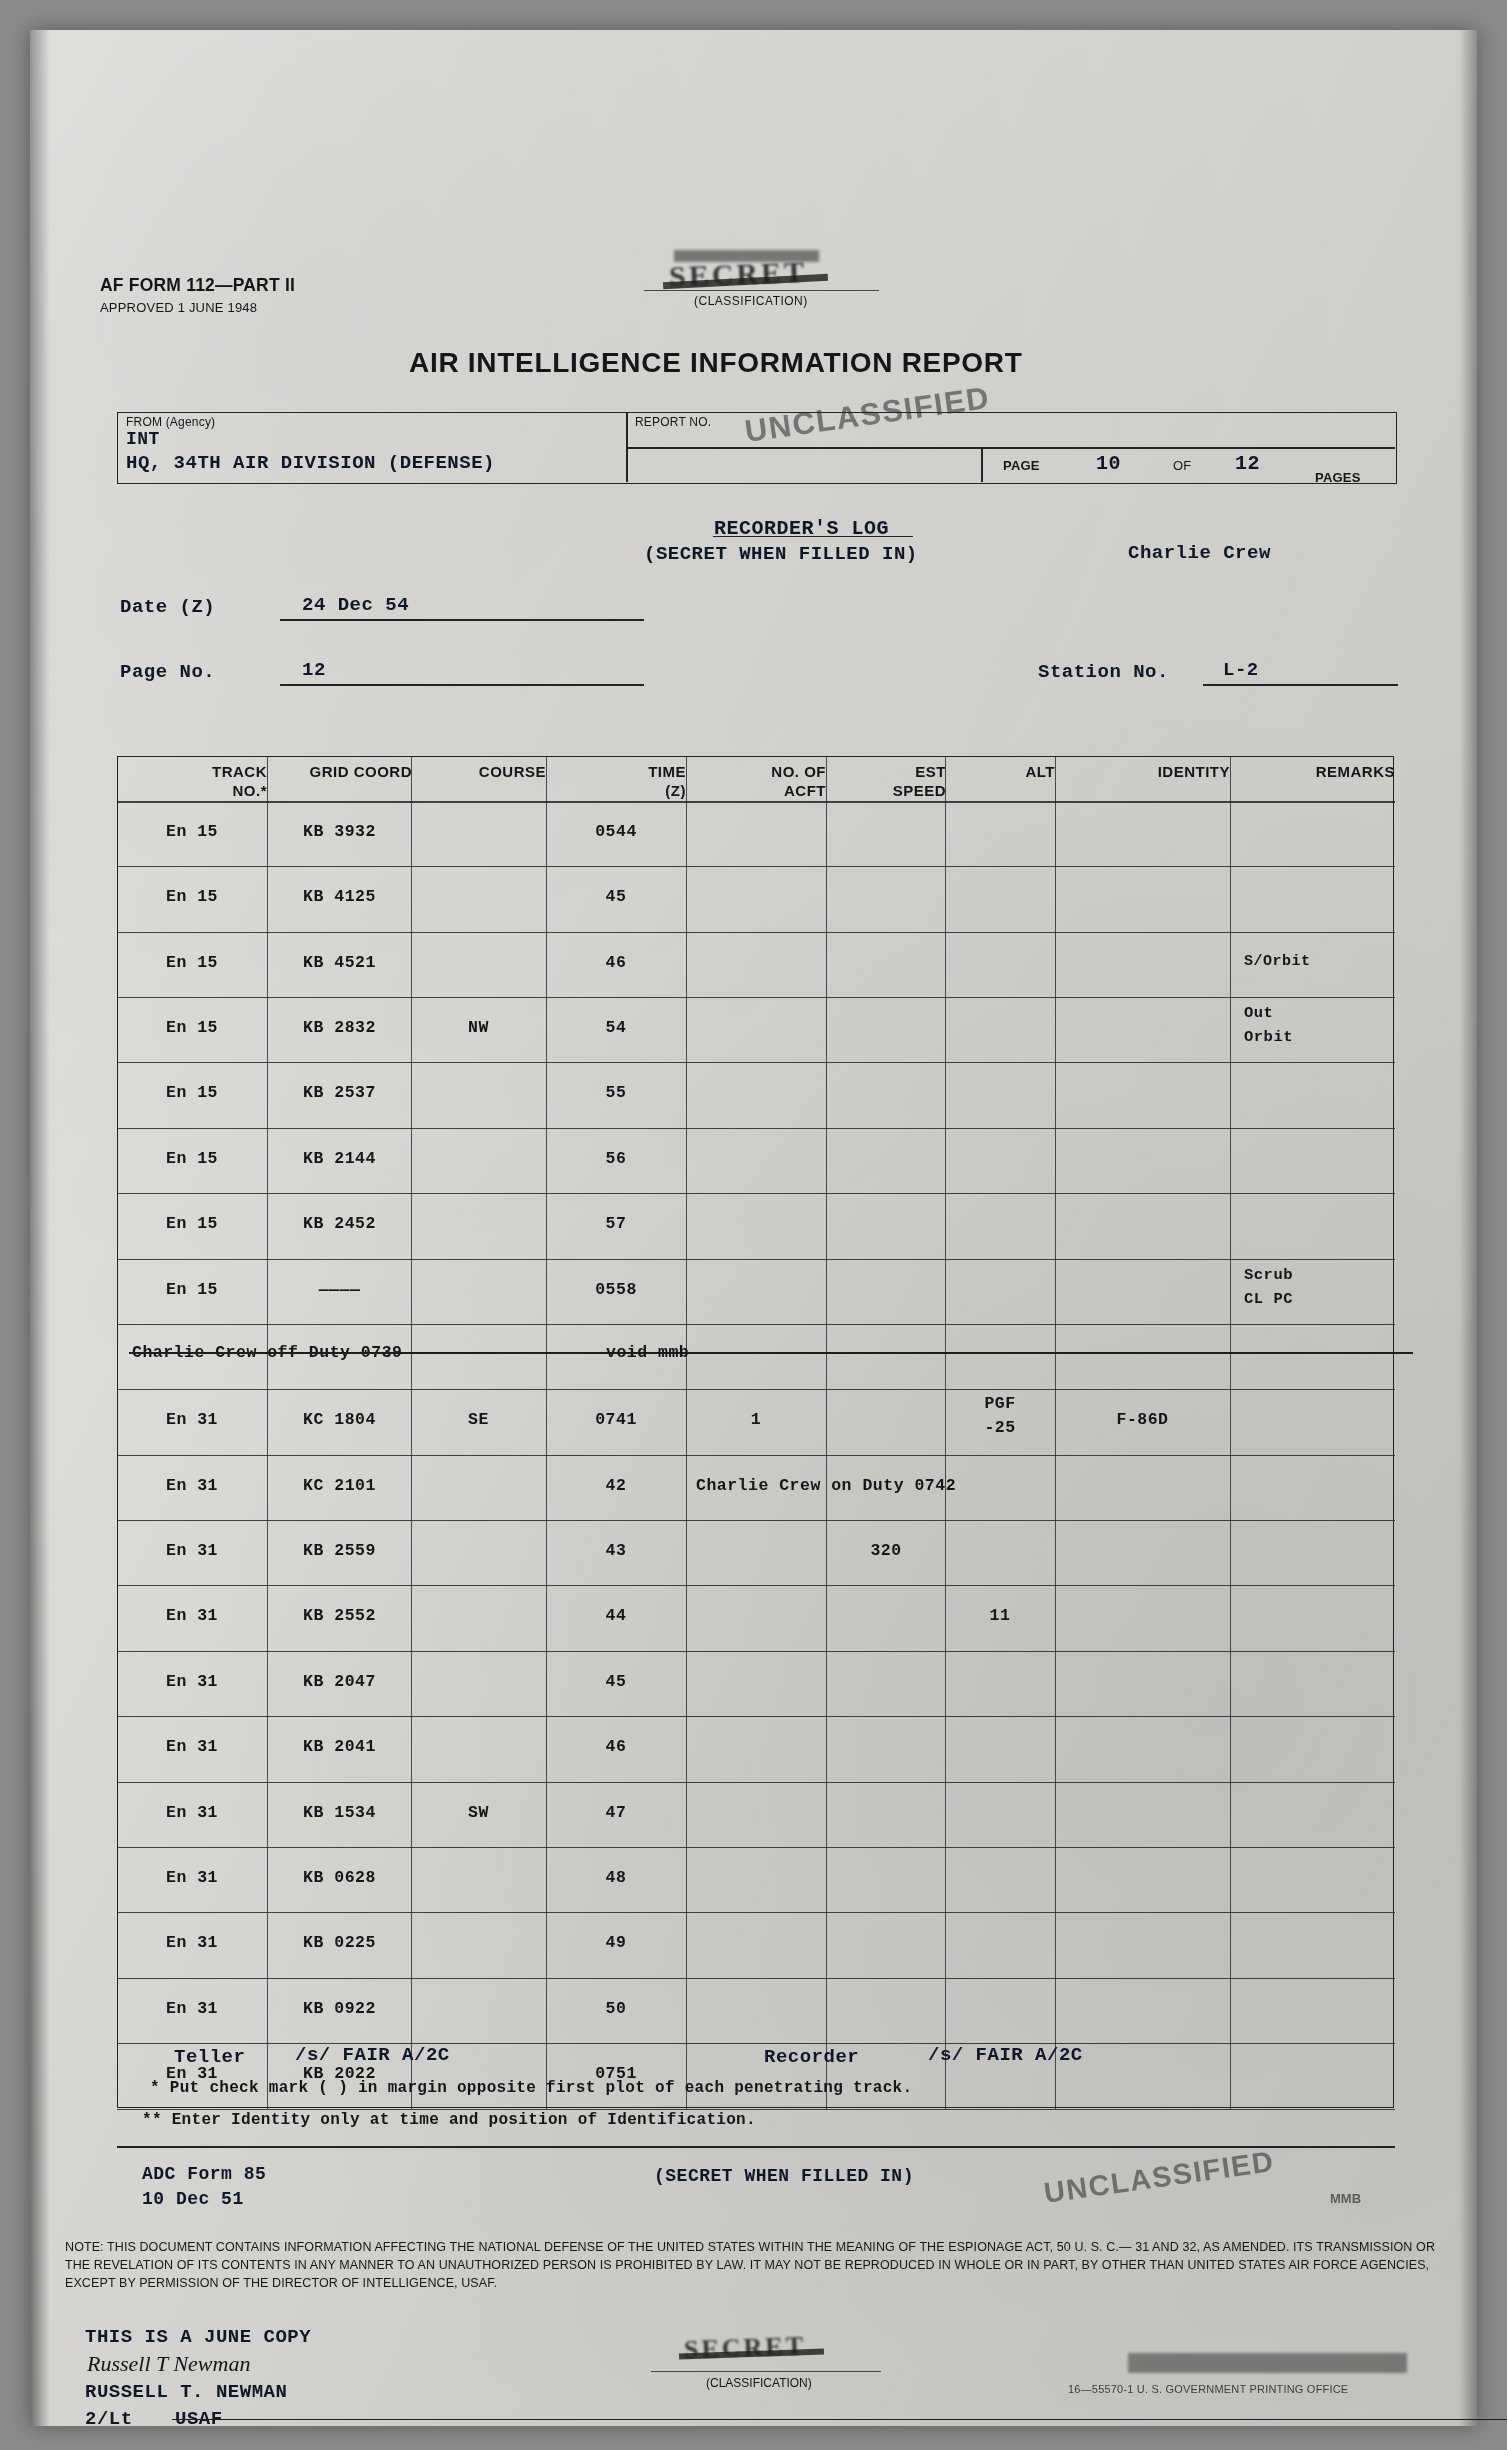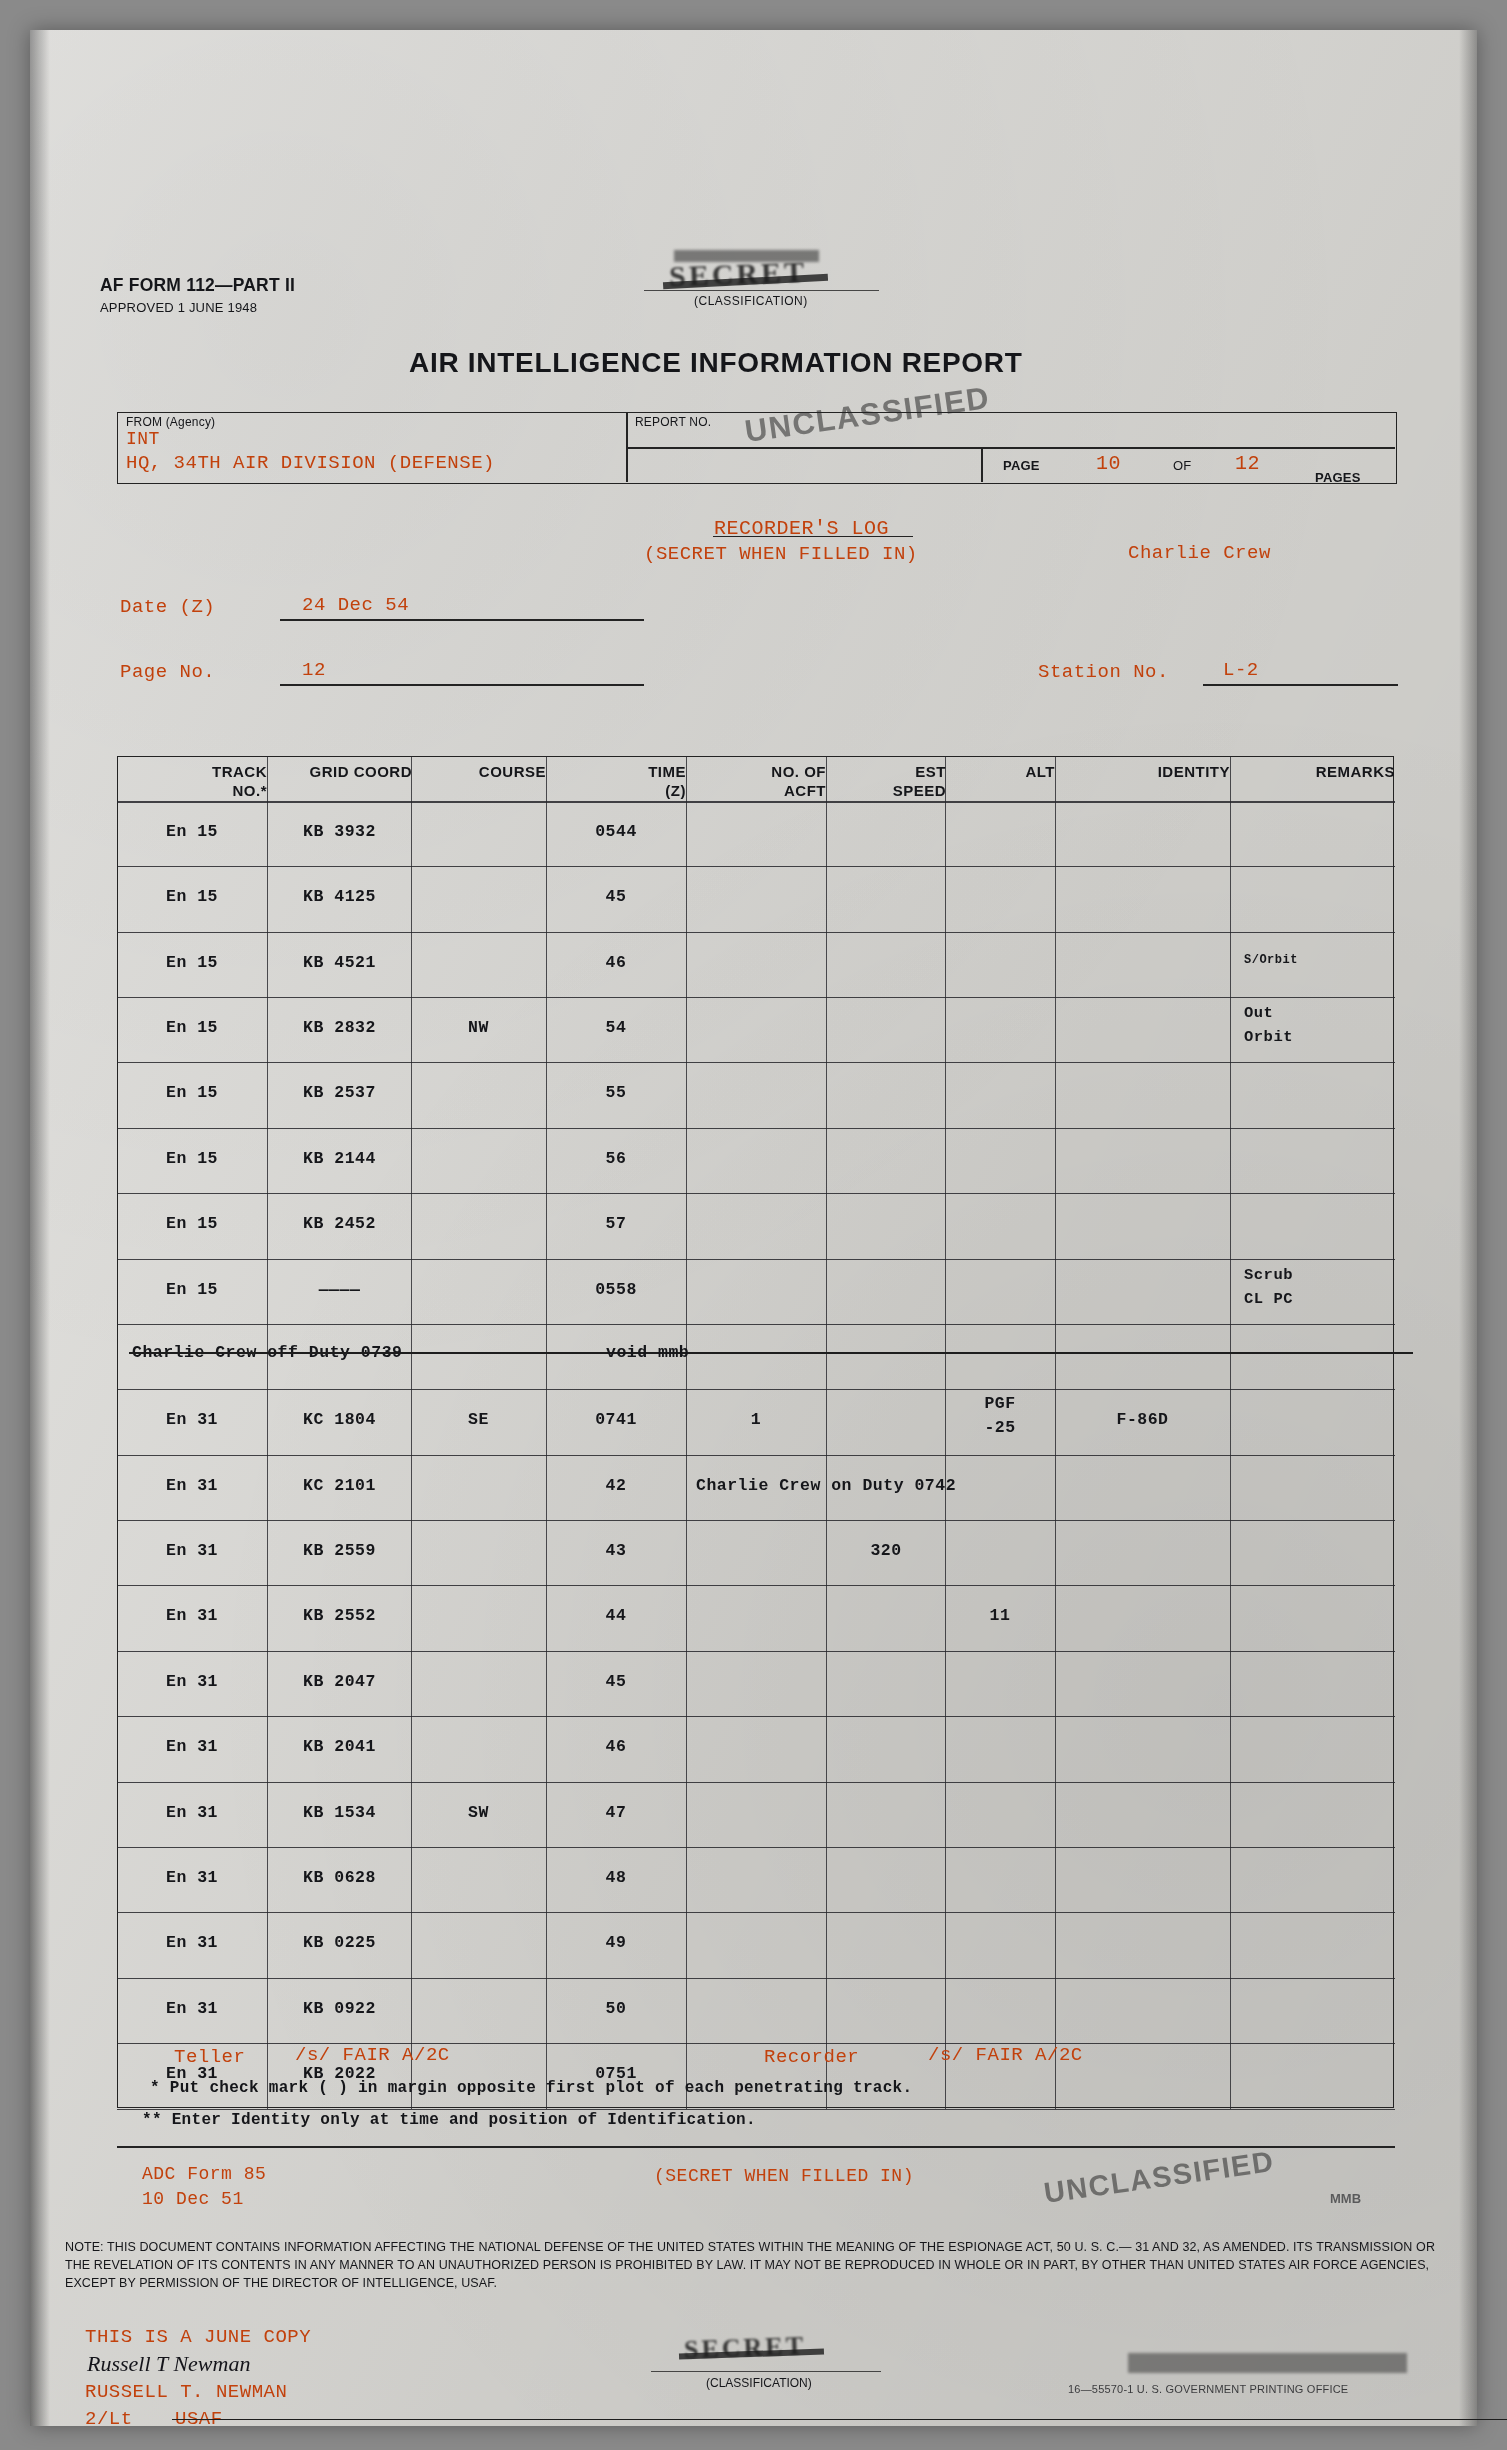--- a/index.html
+++ b/index.html
@@ -54,23 +54,23 @@
   .content {
     position: absolute;
     left: 0; top: 0;
     width: 1447px;
     height: 2396px;
     color: #15161a;
   }
   .abs { position: absolute; }
   .typed {
     font-family: "Liberation Mono", monospace;
-    font-weight: normal;
+    font-weight: bold;
     letter-spacing: 0.5px;
-    color: #c2410c;
+    color: #0f172a;
   }
 
   
   #form-id {
     left: 70px; top: 245px;
     font-size: 17.5px;
     font-weight: bold;
     letter-spacing: 0.2px;
   }
   #form-approved {
@@ -310,21 +310,21 @@
           <div class="cell c" style="left: 150px; top: 66px; width: 145px;">KB 3932</div>
           <div class="cell c" style="left: 429px; top: 66px; width: 140px;">0544</div>
           <div class="grid-line-h" style="top: 176px; width: 1278px;"></div>
           <div class="cell c" style="left: 0px; top: 131px; width: 150px;">En 15</div>
           <div class="cell c" style="left: 150px; top: 131px; width: 145px;">KB 4125</div>
           <div class="cell c" style="left: 429px; top: 131px; width: 140px;">45</div>
           <div class="grid-line-h" style="top: 241px; width: 1278px;"></div>
           <div class="cell c" style="left: 0px; top: 197px; width: 150px;">En 15</div>
           <div class="cell c" style="left: 150px; top: 197px; width: 145px;">KB 4521</div>
           <div class="cell c" style="left: 429px; top: 197px; width: 140px;">46</div>
-          <div class="cell" style="left: 1127px; top: 197px; font-size: 12px; text-align: right;">S/Orbit</div>
+          <div class="cell" style="left: 1127px; top: 197px; font-size: 15px; text-align: right;">S/Orbit</div>
           <div class="grid-line-h" style="top: 306px; width: 1278px;"></div>
           <div class="cell c" style="left: 0px; top: 262px; width: 150px;">En 15</div>
           <div class="cell c" style="left: 150px; top: 262px; width: 145px;">KB 2832</div>
           <div class="cell c" style="left: 294px; top: 262px; width: 135px;">NW</div>
           <div class="cell c" style="left: 429px; top: 262px; width: 140px;">54</div>
           <div class="cell" style="left: 1127px; top: 248px; font-size: 15.5px;">Out</div>
           <div class="cell" style="left: 1127px; top: 272px; font-size: 15.5px;">Orbit</div>
           <div class="grid-line-h" style="top: 372px; width: 1278px;"></div>
           <div class="cell c" style="left: 0px; top: 327px; width: 150px;">En 15</div>
           <div class="cell c" style="left: 150px; top: 327px; width: 145px;">KB 2537</div>

